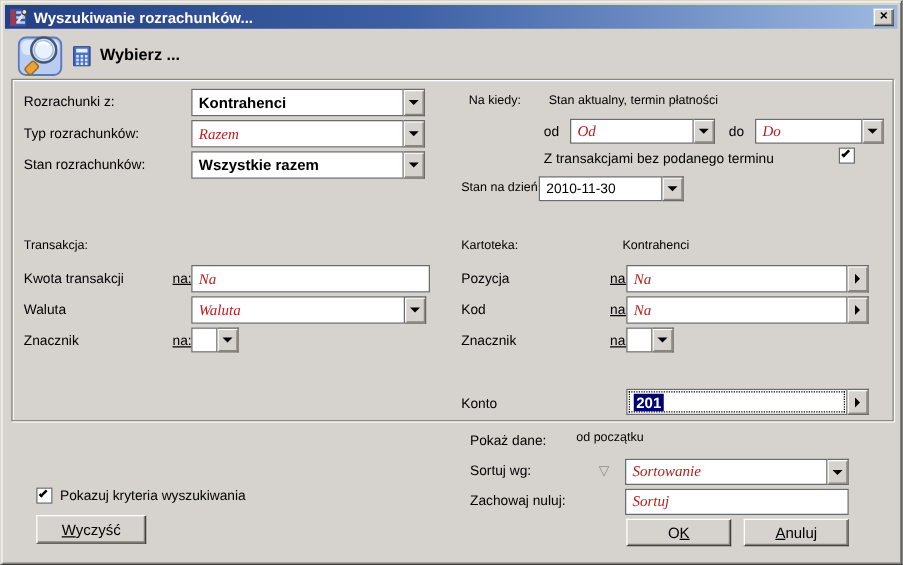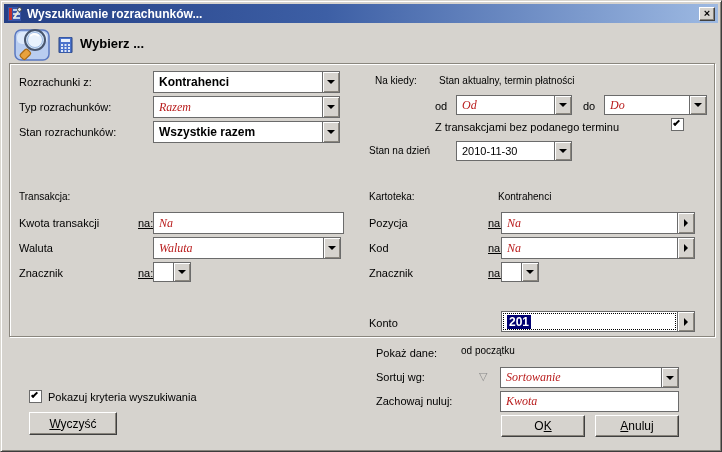--- a/index.html
+++ b/index.html
@@ -179,21 +179,21 @@
         <span class="arr-d"></span>
       </div>
   </div>
 
   <span class="lbl" style="left:434px;top:120px;">Z transakcjami bez podanego terminu</span>
   <span class="cb" style="left:670px;top:117px;">
       <span class="tick"></span>
     </span>
 
   <span class="lbl b" style="left:368px;top:144px;">Stan na dzień</span>
-  <div class="combo" style="left:455px;top:140px;width:116px;height:20px;">
+  <div class="combo" style="left:430px;top:140px;width:116px;height:20px;">
     <div class="cbox">
         <span class="val">2010-11-30</span>
       </div>
     <div class="cbtn">
         <span class="arr-d"></span>
       </div>
   </div>
 
   <span class="lbl b" style="left:18px;top:190px;">Transakcja:</span>
 
@@ -282,21 +282,21 @@
         <span class="val it">Sortowanie</span>
       </div>
     <div class="cbtn">
         <span class="arr-d"></span>
       </div>
   </div>
 
   <span class="lbl" style="left:375px;top:394px;">Zachowaj nuluj:</span>
   <div class="combo" style="left:499px;top:390px;width:179px;height:21px;">
     <div class="cbox">
-        <span class="val it">Kwota</span>
+        <span class="val it">Sortuj</span>
       </div>
   </div>
 
   <span class="cb" style="left:28px;top:389px;">
       <span class="tick"></span>
     </span>
   <span class="lbl" style="left:47px;top:390px;">Pokazuj kryteria wyszukiwania</span>
 
   <button class="pbtn" style="left:500px;top:414px;width:84px;height:22px;"><span>O</span><span class="hot">K</span><span></span></button>
 

